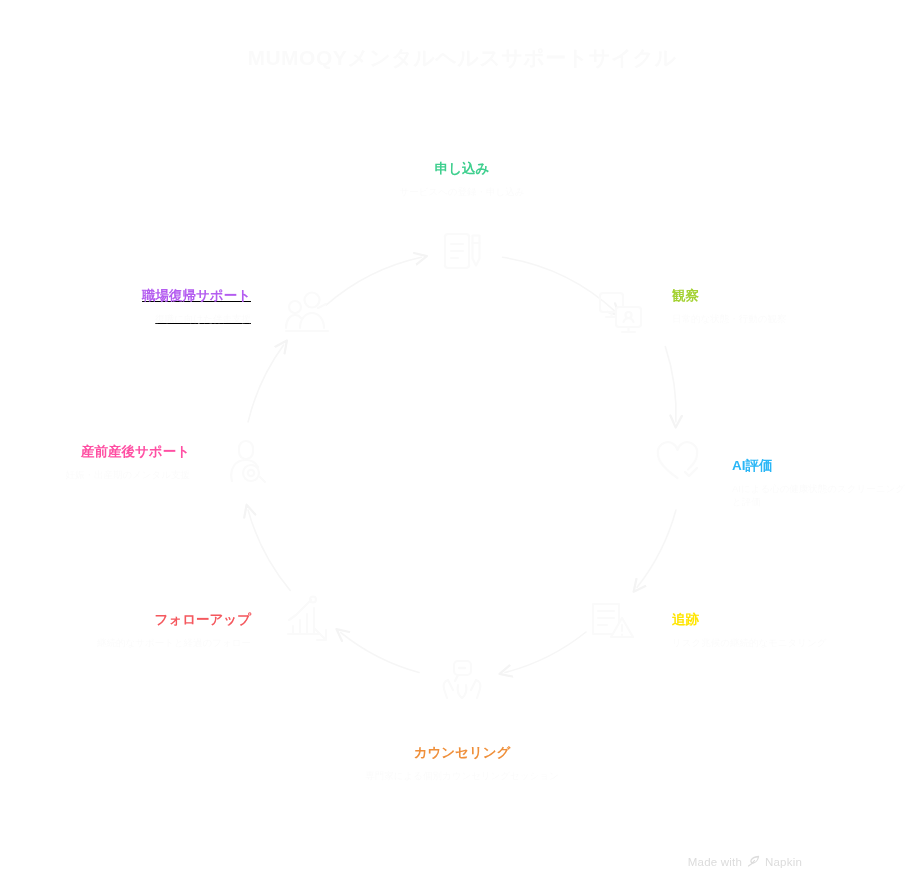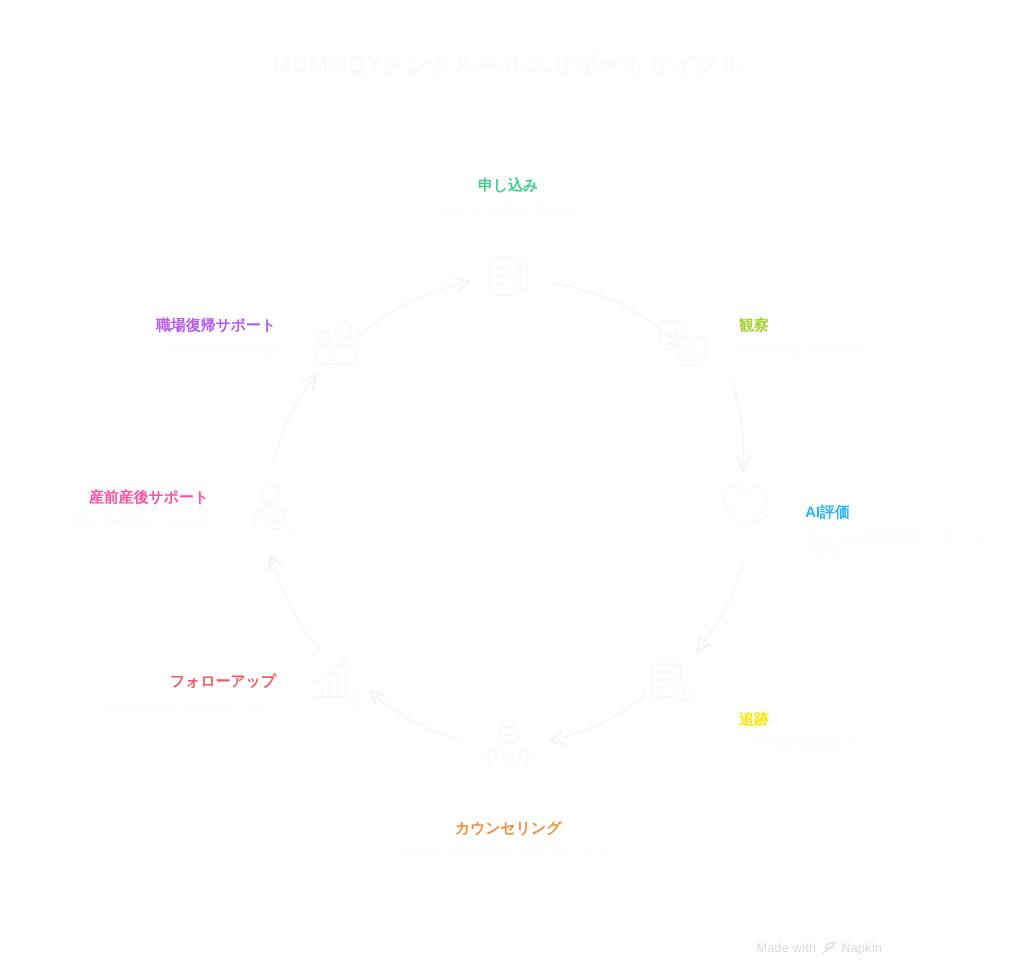--- a/index.html
+++ b/index.html
@@ -221,40 +221,40 @@
     <div class="node-title" style="color:#a4d233;">観察</div>
     <div class="node-desc">日常的な状態・行動の観察</div>
   </div>
 
   <div class="node-label lbl-left" style="left:732px; top:449px; width:178px; transform:translate(0,0);margin-top:8px;">
     <div class="node-title" style="color:#29b6f6;">AI評価</div>
     <div class="node-desc">AIによる心の健康状態のスクリーニングと評価</div>
   </div>
 
   <div class="node-label lbl-left" style="left:672px; top:611px; width:205px; transform:translate(0,0);">
-    <div class="node-title" style="color:#ffe500;margin-top:34px;">追跡</div>
+    <div class="node-title" style="color:#ffe500;">追跡</div>
     <div class="node-desc">リスク兆候の継続的なモニタリング</div>
   </div>
 
   <div class="node-label lbl-center" style="left:462px; top:736px; width:270px;">
     <div class="node-title" style="color:#ef8f3a;margin-top:8px;">カウンセリング</div>
     <div class="node-desc">専門家による個別カウンセリングセッション</div>
   </div>
 
   <div class="node-label lbl-right" style="left:251px; top:611px; width:215px; transform:translate(-100%,0);text-align:right;">
     <div class="node-title" style="color:#f4585e;">フォローアップ</div>
     <div class="node-desc">継続的なサポートと経過のフォロー</div>
   </div>
 
   <div class="node-label lbl-right" style="left:190px; top:443px; width:205px; transform:translate(-100%,0);">
     <div class="node-title" style="color:#ff4fa3;">産前産後サポート</div>
     <div class="node-desc">妊娠・出産期のメンタル支援</div>
   </div>
 
-  <div class="node-label lbl-right" style="left:251px; top:287px; width:205px; transform:translate(-100%,0);">
+  <div class="node-label lbl-right" style="left:251px; top:287px; width:205px; transform:translate(-100%,0);text-decoration:underline;">
     <div class="node-title" style="color:#b45cf0;">職場復帰サポート</div>
     <div class="node-desc">復職に向けた伴走支援</div>
   </div>
 
   <div class="watermark">
     <span>Made with</span>
     <span class="wm-mark">
       <svg width="13" height="13" viewBox="0 0 13 13" fill="none" stroke="#dcdcdc" stroke-width="1.3" stroke-linecap="round" stroke-linejoin="round">
         <path d="M1.5 11 C 4 9.5 6 8 7.5 5.5"></path>
         <path d="M11.5 1.5 C 9 1.8 5.5 2.6 4.2 5 C 3.4 6.6 4.4 8.2 6.2 8 C 8.6 7.7 11 5 11.5 1.5 Z"></path>

